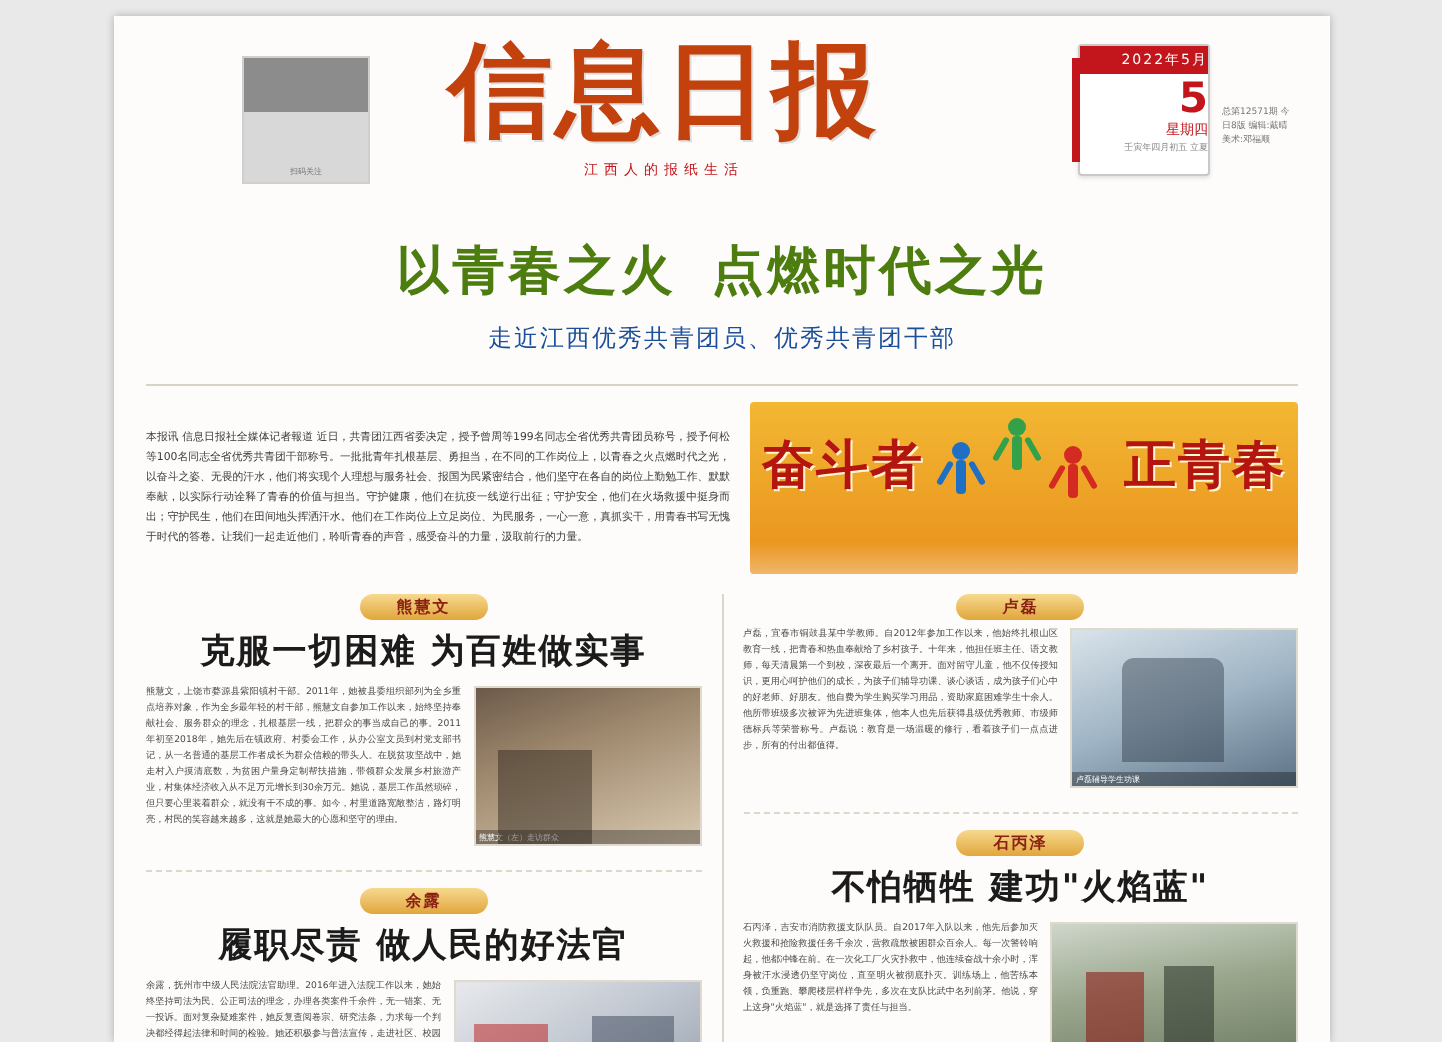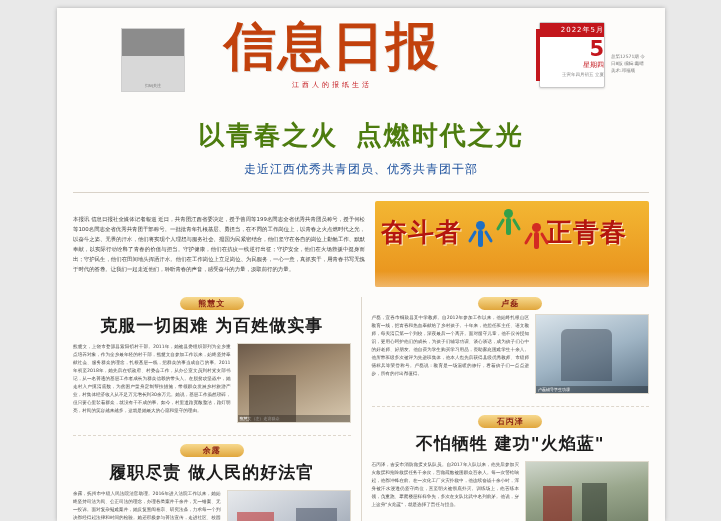--- a/index.html
+++ b/index.html
@@ -118,21 +118,21 @@
     overflow:hidden;
   }
   .banner .bt{
     position:absolute;top:14px;left:6px;
     font-family:"DejaVu Serif","Liberation Serif",serif;
     font-size:26px;font-weight:bold;color:#b4160f;
     letter-spacing:1px;
     text-shadow:1px 1px 0 #fff7cf;
   }
   .banner .bt2{
-    position:absolute;top:14px;right:22px;
+    position:absolute;top:14px;right:6px;
     font-family:"DejaVu Serif","Liberation Serif",serif;
     font-size:26px;font-weight:bold;color:#b4160f;
     letter-spacing:1px;
     text-shadow:1px 1px 0 #fff7cf;
   }
   .figs{
     position:absolute;top:6px;left:50%;transform:translateX(-50%);
     width:84px;height:62px;
   }
   .fig{position:absolute;width:13px;height:30px;}

